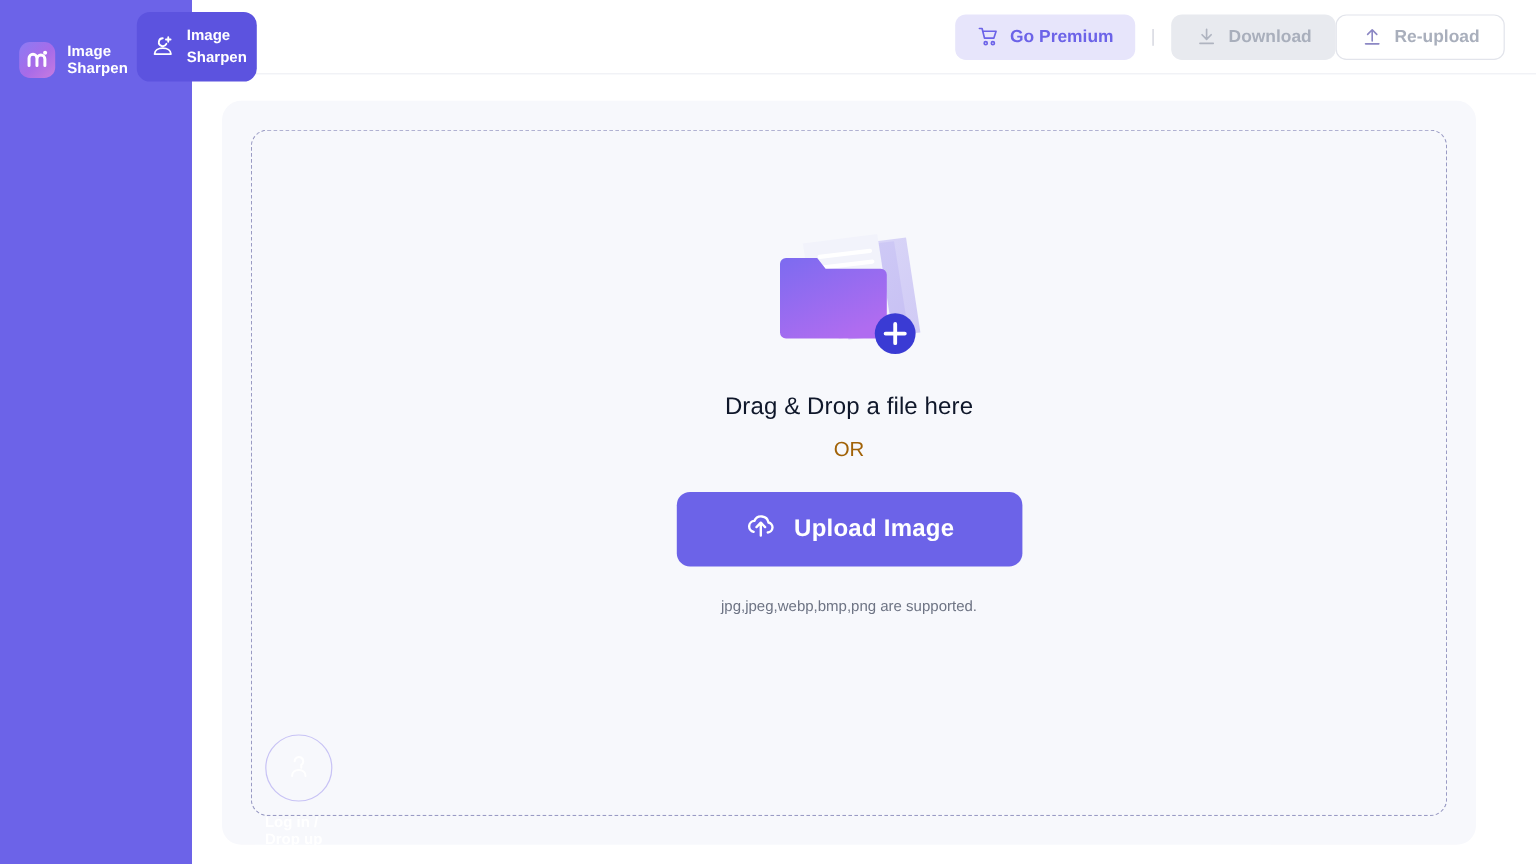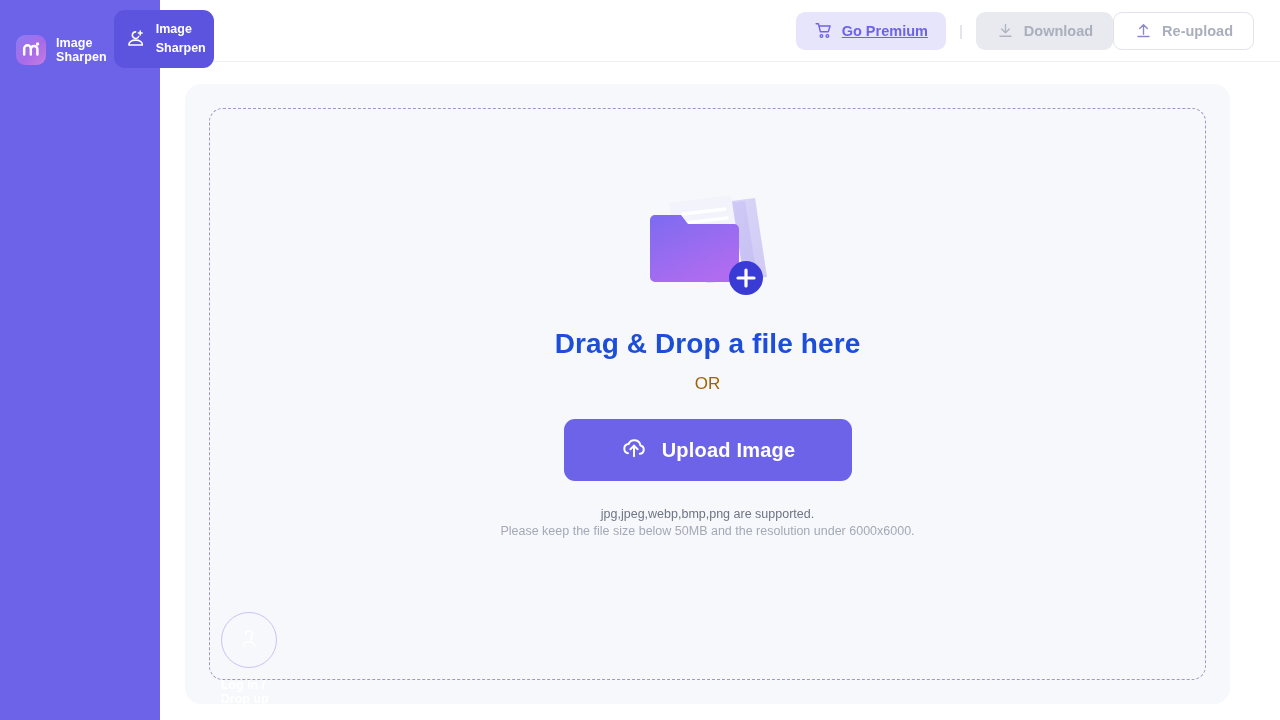--- a/index.html
+++ b/index.html
@@ -73,21 +73,21 @@
     padding-right: 14px; gap: 0;
     background: #ffffff;
   }
   .btn {
     display: inline-flex; align-items: center; justify-content: center;
     gap: 9px; height: 38px; border-radius: 9px; padding: 0 18px;
     font-size: 14.5px; font-weight: 700; cursor: pointer;
     border: none; white-space: nowrap;
   }
   .btn svg { display: block; flex: 0 0 auto; }
-  .btn-premium { background: #E7E5FB; color: #6C63E8; text-decoration: underline; }
+  .btn-premium { background: #E7E5FB; color: #6C63E8; }
   .sep { color: #D6D8E0; font-size: 15px; margin: 0 13px; user-select: none; }
   .btn-reupload {
     background: #ffffff; color: #A9AFBC;
     border: 1px solid #E2E4EB; margin-right: 12px; padding: 0 20px;
   }
   .btn-download { background: #E8EAEF; color: #A9AFBC; padding: 0 20px; cursor: default; }
 
   .content { flex: 1 1 auto; padding: 22px 50px 0 25px; }
   .card {
     background: #F7F8FC; border-radius: 16px;
@@ -99,21 +99,21 @@
     display: flex; flex-direction: column; align-items: center;
     justify-content: flex-start;
     padding-top: 72px;
   }
 
   
   .illus { width: 150px; height: 125px; position: relative; margin-bottom: 22px; }
   .illus svg { display: block; }
 
   .drag-title {
-    font-size: 28px; font-weight: 700; color: #1d4ed8;
+    font-size: 20px; font-weight: 400; color: #0f172a;
     letter-spacing: .1px; margin-bottom: 14px;
   }
   .or-text { font-size: 17px; color: #a16207; margin-bottom: 25px; }
   .upload-btn {
     background: #6C63E8; color: #ffffff;
     border: none; border-radius: 11px;
     height: 62px; width: 288px;
     display: flex; align-items: center; justify-content: center; gap: 14px;
     font-size: 20px; font-weight: 700; cursor: pointer;
     letter-spacing: .2px;
@@ -250,21 +250,20 @@
               <svg width="28" height="28" viewBox="0 0 28 28" aria-hidden="true">
                 <path d="M8 19.2 a4.6 4.6 0 0 1 .6 -9.1 a6.2 6.2 0 0 1 11.8 1.3 a4.2 4.2 0 0 1 -.6 8.3" fill="none" stroke="#ffffff" stroke-width="2" stroke-linecap="round" stroke-linejoin="round"></path>
                 <path d="M14 22.2 V11.6 M10.4 15.2 L14 11.6 l3.6 3.6" fill="none" stroke="#ffffff" stroke-width="2" stroke-linecap="round" stroke-linejoin="round"></path>
               </svg>
             </span>
             <span>Upload Image</span>
           </button>
 
           <div class="hint">
             <div class="hint-line1">jpg,jpeg,webp,bmp,png are supported.</div>
-            <div class="hint-line2">Please keep the file size below 50MB and the resolution under 6000x6000.</div>
           </div>
 
 
         </div>
       </div>
     </div>
 
   </section>
 </div>
 

